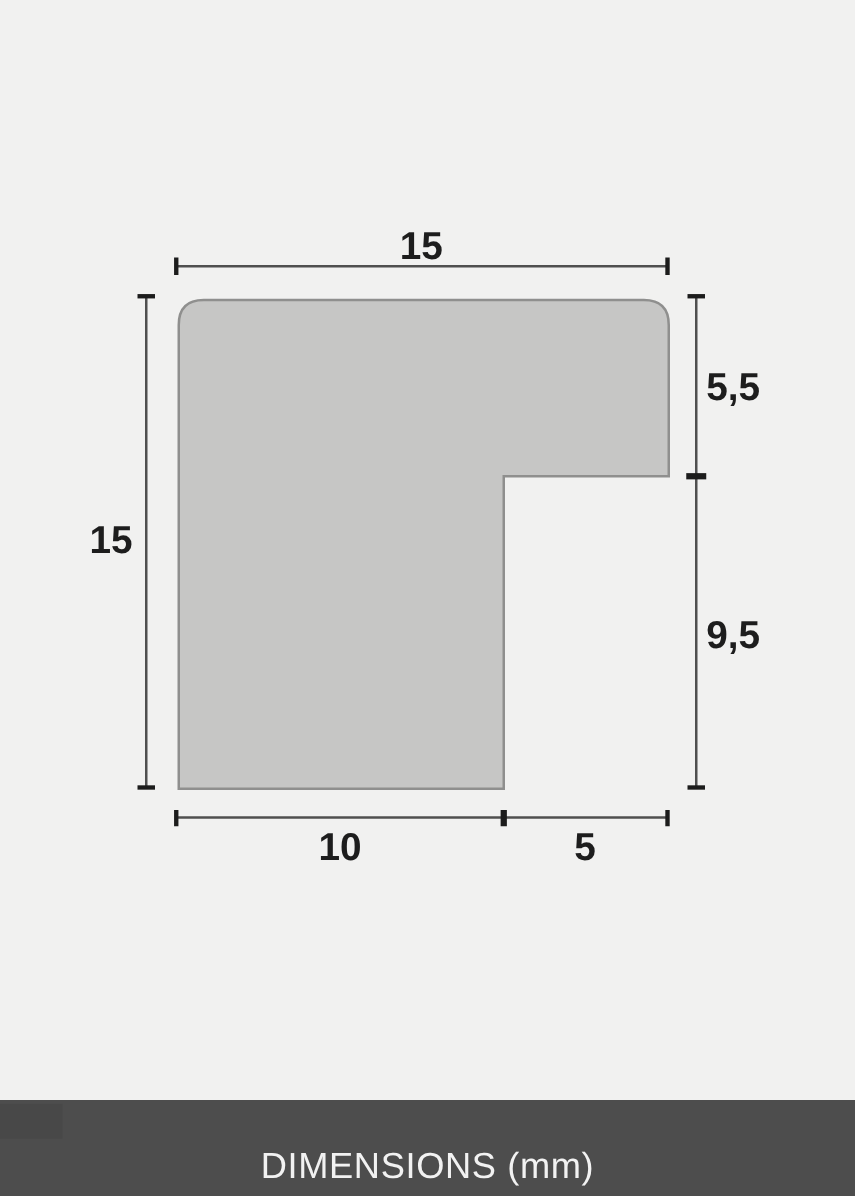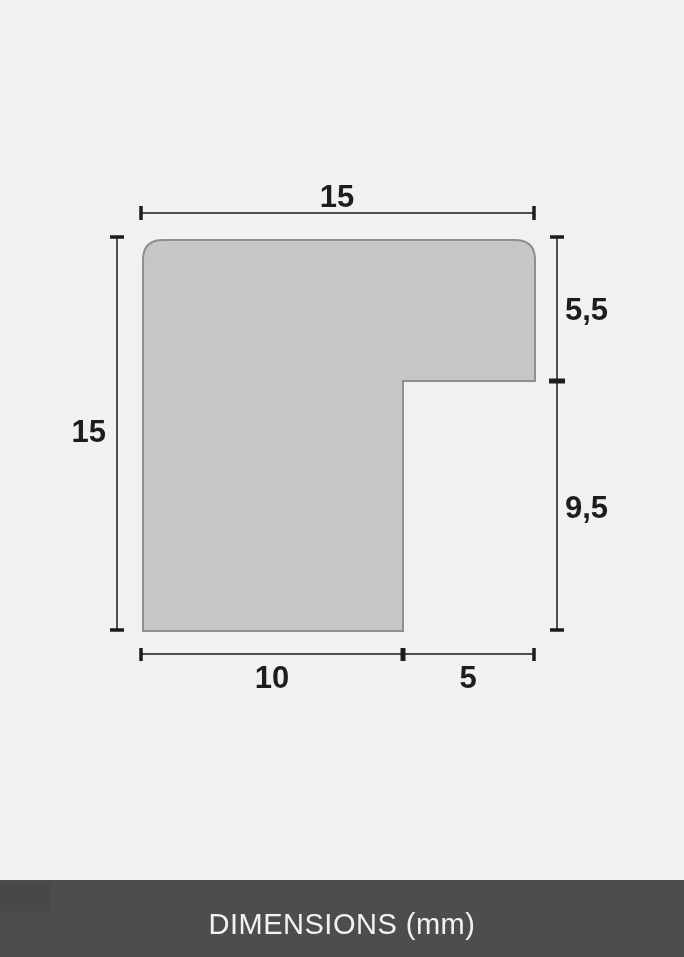--- a/index.html
+++ b/index.html
@@ -33,21 +33,21 @@
   }
   .footer {
     position: absolute;
     left: 0;
     bottom: 0;
     width: 684px;
     height: 77px;
     background: #4d4d4d;
     display: flex;
     justify-content: center;
-    align-items: flex-start;
+    align-items: center;
     box-sizing: border-box;
     padding-top: 30px;
   }
   .footer-shade {
     position: absolute;
     left: 0;
     top: 3px;
     width: 50px;
     height: 28px;
     background: rgba(0, 0, 0, 0.06);

